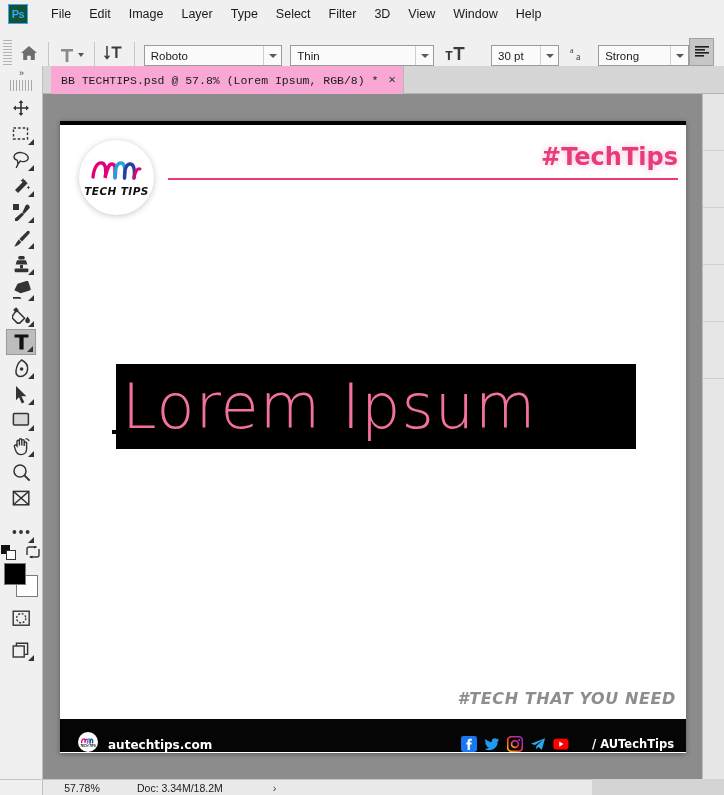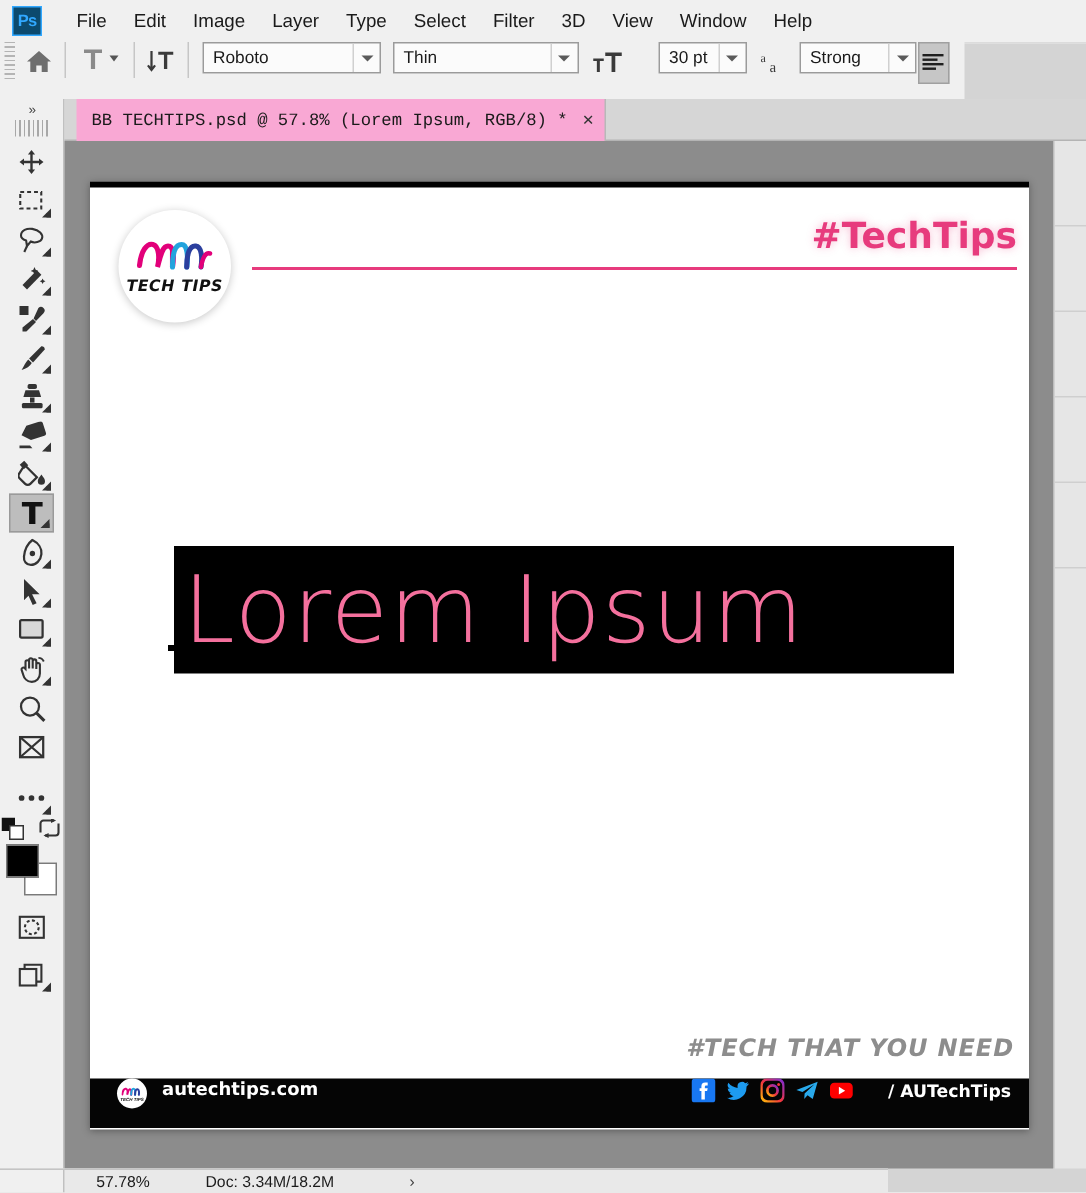--- a/index.html
+++ b/index.html
@@ -12,33 +12,33 @@
   #app{position:relative;width:724px;height:795px;}
 
   
   .menubar{
     position:absolute;left:0;top:0;width:724px;height:28px;
     background:#f0f0f0;display:flex;align-items:center;
     border-bottom:1px solid #dcdcdc;
   }
   .ps-logo{
     width:20px;height:20px;margin-left:8px;margin-right:14px;
-    background:#0c4a6e;color:#31a8ff;font-size:11px;font-weight:bold;
+    background:#14532d;color:#31a8ff;font-size:11px;font-weight:bold;
     display:flex;align-items:center;justify-content:center;
     border:1px solid #31a8ff;box-sizing:border-box;letter-spacing:-.5px;
   }
   .menu-item{
     font-size:12.5px;color:#1a1a1a;padding:3px 9px;cursor:default;
     white-space:nowrap;
   }
 
   
   .optionsbar{
-    position:absolute;left:0;top:28px;width:643px;height:38px;
-    background:#f0f0f0;display:flex;align-items:flex-start;
+    position:absolute;left:0;top:28px;width:724px;height:38px;
+    background:#f0f0f0;display:flex;align-items:flex-end;
     border-bottom:1px solid #c8c8c8;
   }
   .opt-grip{
     width:9px;height:26px;margin-left:3px;margin-right:5px;
     background:repeating-linear-gradient(to bottom,#b4b4b4 0 1px,transparent 1px 3px);
   }
   .opt-sep{width:1px;height:24px;background:#c6c6c6;margin:0 7px;}
   .home-btn{
     width:26px;height:26px;display:flex;align-items:center;justify-content:center;
   }
@@ -172,21 +172,21 @@
     position:absolute;left:52px;top:305px;width:6px;height:4px;background:#000;
   }
   
   .slogan{
     position:absolute;right:10px;bottom:45px;
     font-size:16px;font-weight:bold;font-style:italic;color:#8d8d8d;
     letter-spacing:.6px;font-family:"DejaVu Sans",sans-serif;
   }
   .blackbar{
     position:absolute;left:0;right:0;bottom:1px;height:33px;background:#050505;
-    display:flex;align-items:flex-start;
+    display:flex;align-items:flex-end;
   }
   .bb-logo{
     width:20px;height:20px;border-radius:50%;background:#fff;margin-left:18px;
     display:flex;flex-direction:column;align-items:center;justify-content:center;
     overflow:hidden;
   }
   .bb-logo svg{width:14px;height:8px;}
   .bb-logo .mini-word{font-size:3px;font-weight:bold;font-style:italic;color:#111;line-height:1;}
   .bb-site{
     color:#fff;font-size:12px;font-weight:bold;margin-left:10px;

